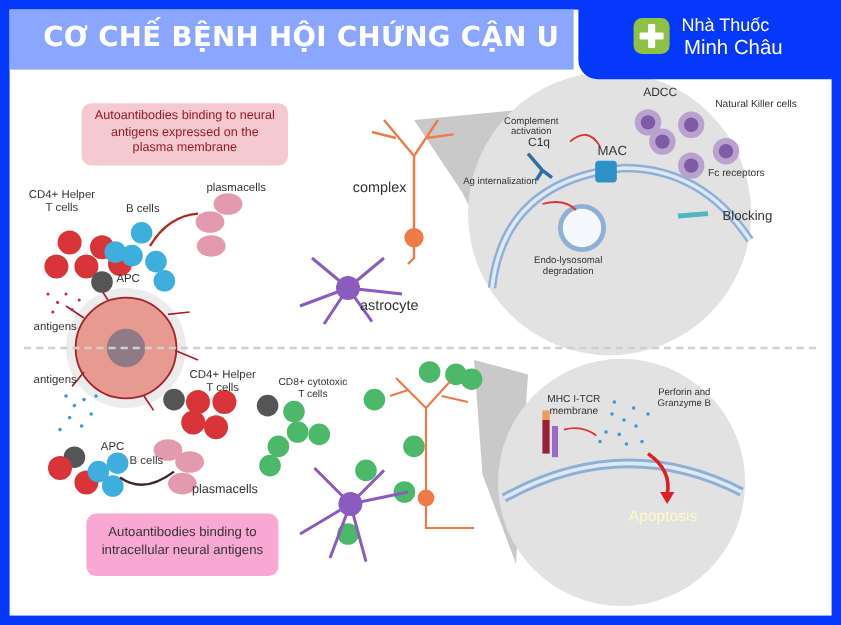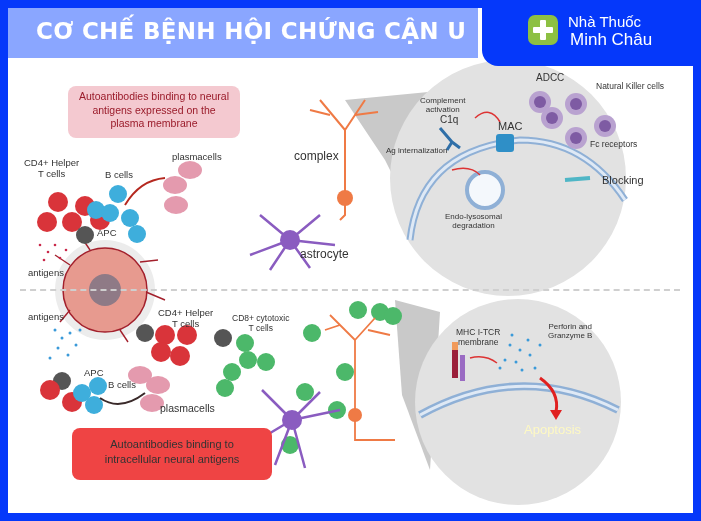--- a/index.html
+++ b/index.html
@@ -11,21 +11,21 @@
   .title-text { position: absolute; left: 36px; top: 18px; font-size: 23px; font-weight: bold; color: #ffffff; letter-spacing: 0.3px; font-family: "DejaVu Sans", sans-serif; }
   .brand { position: absolute; left: 482px; top: 0; width: 219px; height: 66px; background: #0538fa; border-bottom-left-radius: 16px; }
   .brand-logo { position: absolute; left: 528px; top: 15px; width: 30px; height: 30px; background: #8dc043; border-radius: 7px; }
   .brand-logo::before { content: ""; position: absolute; left: 12px; top: 5px; width: 6px; height: 20px; background: #fff; border-radius: 1px; }
   .brand-logo::after { content: ""; position: absolute; left: 5px; top: 12px; width: 20px; height: 6px; background: #fff; border-radius: 1px; }
   .brand-line1 { position: absolute; left: 568px; top: 13px; font-size: 15px; color: #fff; font-family: "Liberation Sans", sans-serif; }
   .brand-line2 { position: absolute; left: 570px; top: 30px; font-size: 17px; color: #fff; font-family: Liberation Sans, sans-serif; }
   .divider { position: absolute; left: 20px; top: 289px; width: 660px; height: 0; border-top: 2px dashed #cfcfcf; }
   .lbl { position: absolute; font-size: 9.5px; color: #333; text-align: center; line-height: 1.15; white-space: nowrap; }
   .box-pink { position: absolute; left: 68px; top: 86px; width: 172px; height: 52px; background: #f4c9d0; border-radius: 8px; color: #9a1b2a; font-size: 10.5px; text-align: center; line-height: 1.3; padding-top: 4px; }
-  .box-blue { position: absolute; left: 72px; top: 428px; width: 200px; height: 52px; background: #ef4444; border-radius: 8px; color: #333; font-size: 11px; text-align: center; line-height: 1.35; padding-top: 9px; }
+  .box-blue { position: absolute; left: 72px; top: 428px; width: 160px; height: 52px; background: #f9a8d4; border-radius: 8px; color: #333; font-size: 11px; text-align: center; line-height: 1.35; padding-top: 9px; }
   svg.art { position: absolute; left: 0; top: 0; }
 </style>
 </head>
 <body>
 
 <div class="frame"></div>
 <div class="canvas"></div>
 
 <svg class="art" width="701" height="521" viewBox="0 0 701 521">
 

